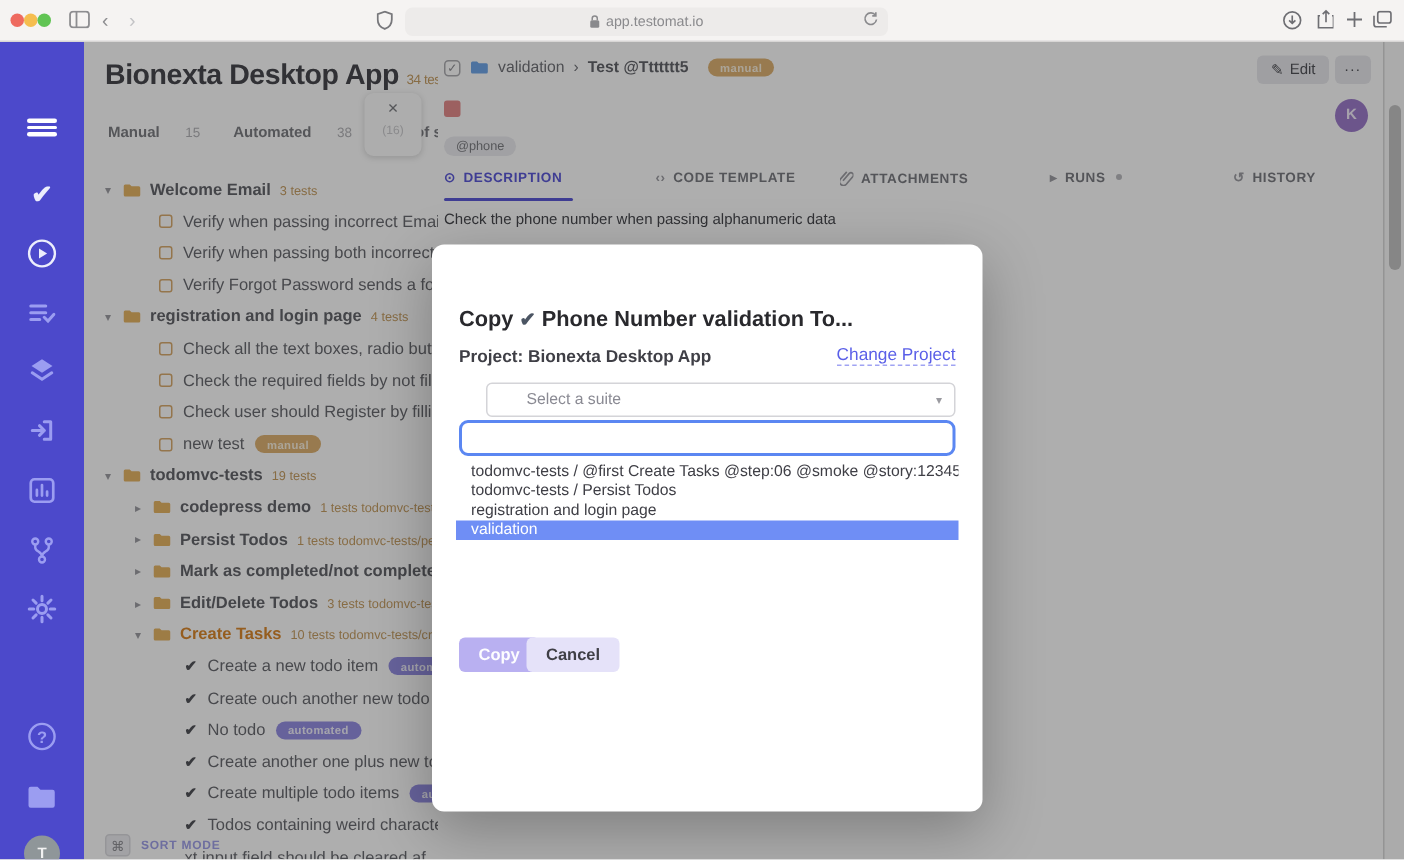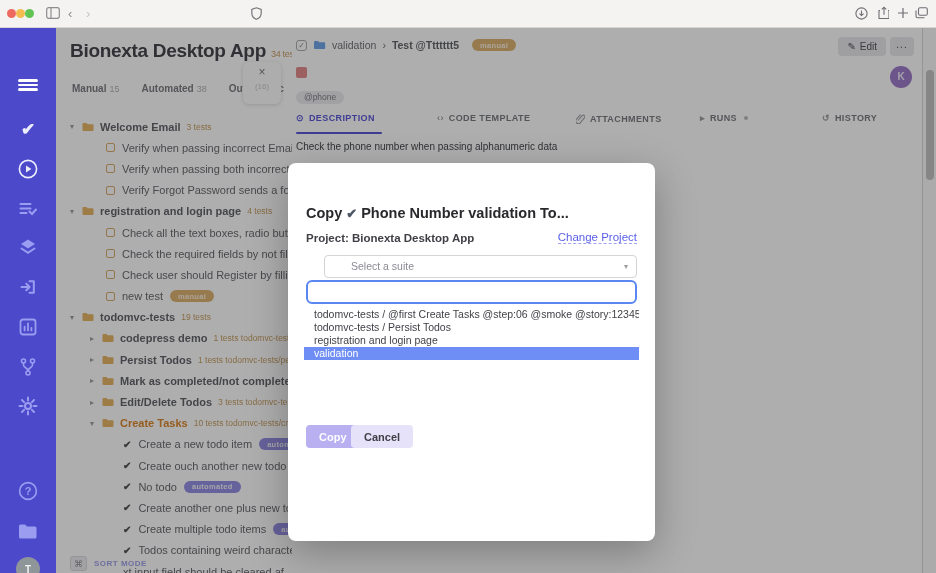--- a/index.html
+++ b/index.html
@@ -22,21 +22,21 @@
   #rail{position:absolute;left:0;top:0;width:56px;height:545px;background:#4c49cb;}
   .rit{position:absolute;left:0;width:56px;height:34px;display:flex;align-items:center;justify-content:center;cursor:pointer;}
   .rbar{display:block;width:20px;height:2.5px;background:#fff;border-radius:2px;margin:2.2px 0;}
 
   
   #panel{position:absolute;left:56px;top:0;width:236px;height:545px;background:#fff;overflow:hidden;}
   #ptitle{position:absolute;left:14px;top:12px;font-size:19px;font-weight:bold;color:#3f4046;letter-spacing:-.3px;white-space:nowrap;}
   #ptests{font-size:9px;font-weight:normal;color:#c49a5d;margin-left:5px;}
   #ltabs{position:absolute;left:16px;top:55px;display:flex;gap:22px;}
   .ltab{font-size:10px;font-weight:bold;color:#77787d;white-space:nowrap;cursor:pointer;}
-  .ltab .cnt{color:#b0b0b4;font-weight:normal;margin-left:3px;font-size:9px;}
+  .ltab .cnt{color:#b0b0b4;font-weight:normal;margin-left:17px;font-size:9px;}
   #minicard{position:absolute;left:187px;top:34px;width:38px;height:42px;background:#fdfdfd;border-radius:6px;
             box-shadow:0 1px 4px rgba(0,0,0,.15);text-align:center;}
   #minicard .x{font-size:12px;color:#77787d;line-height:20px;cursor:pointer;}
   #minicard .cnt{font-size:8px;color:#c9c9cc;}
 
   #tree{position:absolute;left:0;top:88px;width:236px;}
   .trow{height:21.2px;display:flex;align-items:center;font-size:11px;color:#63646a;white-space:nowrap;overflow:hidden;cursor:pointer;}
   .trow.suite .lbl{font-weight:bold;color:#5d5e64;}
   .trow.active .lbl{color:#d98324;}
   .chev{width:12px;font-size:8px;color:#9a9aa0;flex:0 0 auto;}
@@ -120,20 +120,35 @@
           <line x1="5" y1="0.7" x2="5" y2="11.3" stroke="#8d8d90" stroke-width="1.2"></line>
         </svg>
     </span>
     <span class="chrome-ic" style="left:68px">‹</span>
     <span class="chrome-ic" style="left:86px;color:#c3c3c6">›</span>
     <span class="chrome-ic" style="left:251px;top:7px">
       <svg width="11" height="13" viewBox="0 0 11 13">
           <path d="M5.5 0.8 L10.2 2.4 V6 C10.2 9.4 8 11.4 5.5 12.3 C3 11.4 0.8 9.4 0.8 6 V2.4 Z" fill="none" stroke="#77777b" stroke-width="1.2"></path>
         </svg>
     </span>
+    <div id="addr">
+      <span>
+        <svg width="7" height="9" viewBox="0 0 7 9">
+            <rect x="0.5" y="3.5" width="6" height="5" rx="1" fill="#8a8a8d"></rect>
+            <path d="M1.8 3.5 V2.4 a1.7 1.7 0 0 1 3.4 0 V3.5" fill="none" stroke="#8a8a8d" stroke-width="1"></path>
+          </svg>
+      </span>
+      <span>app.testomat.io</span>
+      <span class="reload">
+        <svg width="11" height="12" viewBox="0 0 12 12">
+            <path d="M9.5 3 A4.2 4.2 0 1 0 10.2 6" fill="none" stroke="#8a8a8d" stroke-width="1.2"></path>
+            <path d="M9.7 0.8 V3.4 H7.1" fill="none" stroke="#8a8a8d" stroke-width="1.2"></path>
+          </svg>
+      </span>
+    </div>
     <span class="chrome-ic" style="left:855px;top:7px">
       <svg width="13" height="13" viewBox="0 0 13 13">
           <circle cx="6.5" cy="6.5" r="5.6" fill="none" stroke="#6e6e73" stroke-width="1.1"></circle>
           <path d="M6.5 3.4v5M4.4 6.6l2.1 2 2.1-2" fill="none" stroke="#6e6e73" stroke-width="1.1"></path>
         </svg>
     </span>
     <span class="chrome-ic" style="left:877px;top:6px">
       <svg width="12" height="14" viewBox="0 0 12 14">
           <path d="M2 5.5h-1v8h10v-8h-1" fill="none" stroke="#6e6e73" stroke-width="1.1" transform="translate(1,-1)"></path>
           <path d="M6 8.5V1M3.8 3.1L6 0.9l2.2 2.2" fill="none" stroke="#6e6e73" stroke-width="1.1" transform="translate(1,0.3)"></path>
@@ -385,21 +400,21 @@
       </div>
       <div id="more-btn">...</div>
       <div id="ttl-row">
         <span id="ttl-ic"></span>
       </div>
       <div id="avatarK">K</div>
       <div id="tag">@phone</div>
       <div id="ctabs">
           <span class="ctab active" style="left: 4px;"><span class="ic">⊙</span>DESCRIPTION</span>
           <span class="ctab" style="left: 145px;"><span class="ic">‹›</span>CODE TEMPLATE</span>
-          <span class="ctab" style="left: 284px; justify-content: center;"><span class="ic"><svg width="9" height="11" viewBox="0 0 9 11" style="display:inline-block;vertical-align:-2px">
+          <span class="ctab" style="left: 268px; justify-content: center;"><span class="ic"><svg width="9" height="11" viewBox="0 0 9 11" style="display:inline-block;vertical-align:-2px">
                 <path d="M2 7.5 L6.2 2.6 a1.6 1.6 0 0 1 2.4 2.1 L4.2 9.8 a2.6 2.6 0 0 1 -4 -3.3 L4.5 1.6" fill="none" stroke="#9a9aa0" stroke-width="1.1"></path>
               </svg></span>ATTACHMENTS</span>
           <span class="ctab" style="left: 408px;"><span class="ic">▸</span>RUNS<span class="dot"></span></span>
           <span class="ctab" style="left: 530px;"><span class="ic">↺</span>HISTORY</span>
         </div>
       <div id="tabline"></div>
       <div id="bodytext">Check the phone number when passing alphanumeric data</div>
     </div>
 
     <div id="scrollbar">

